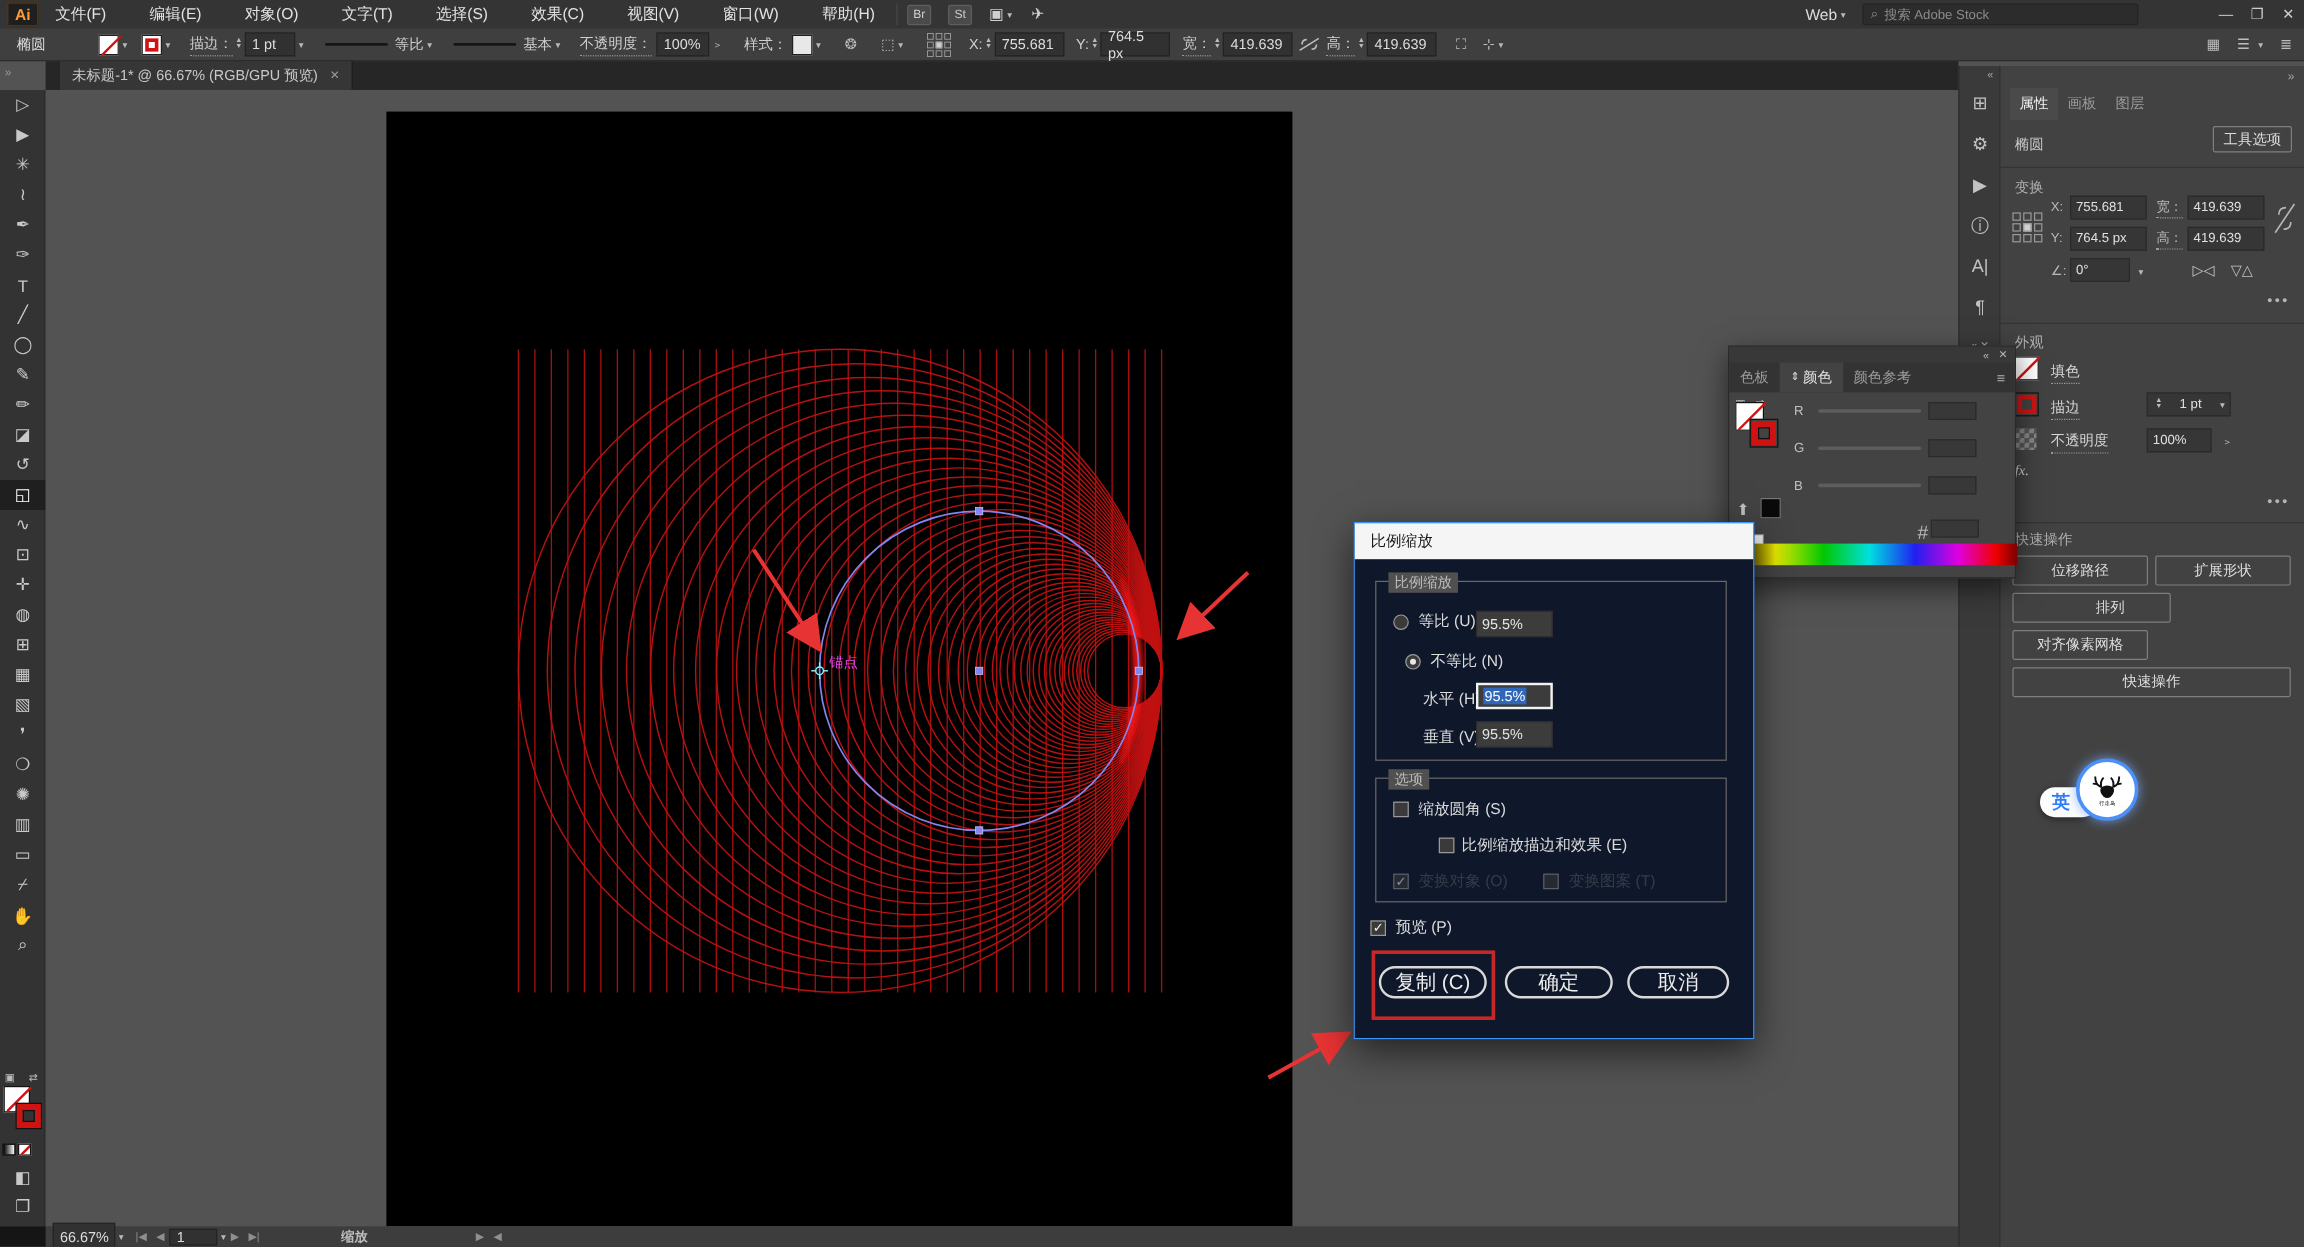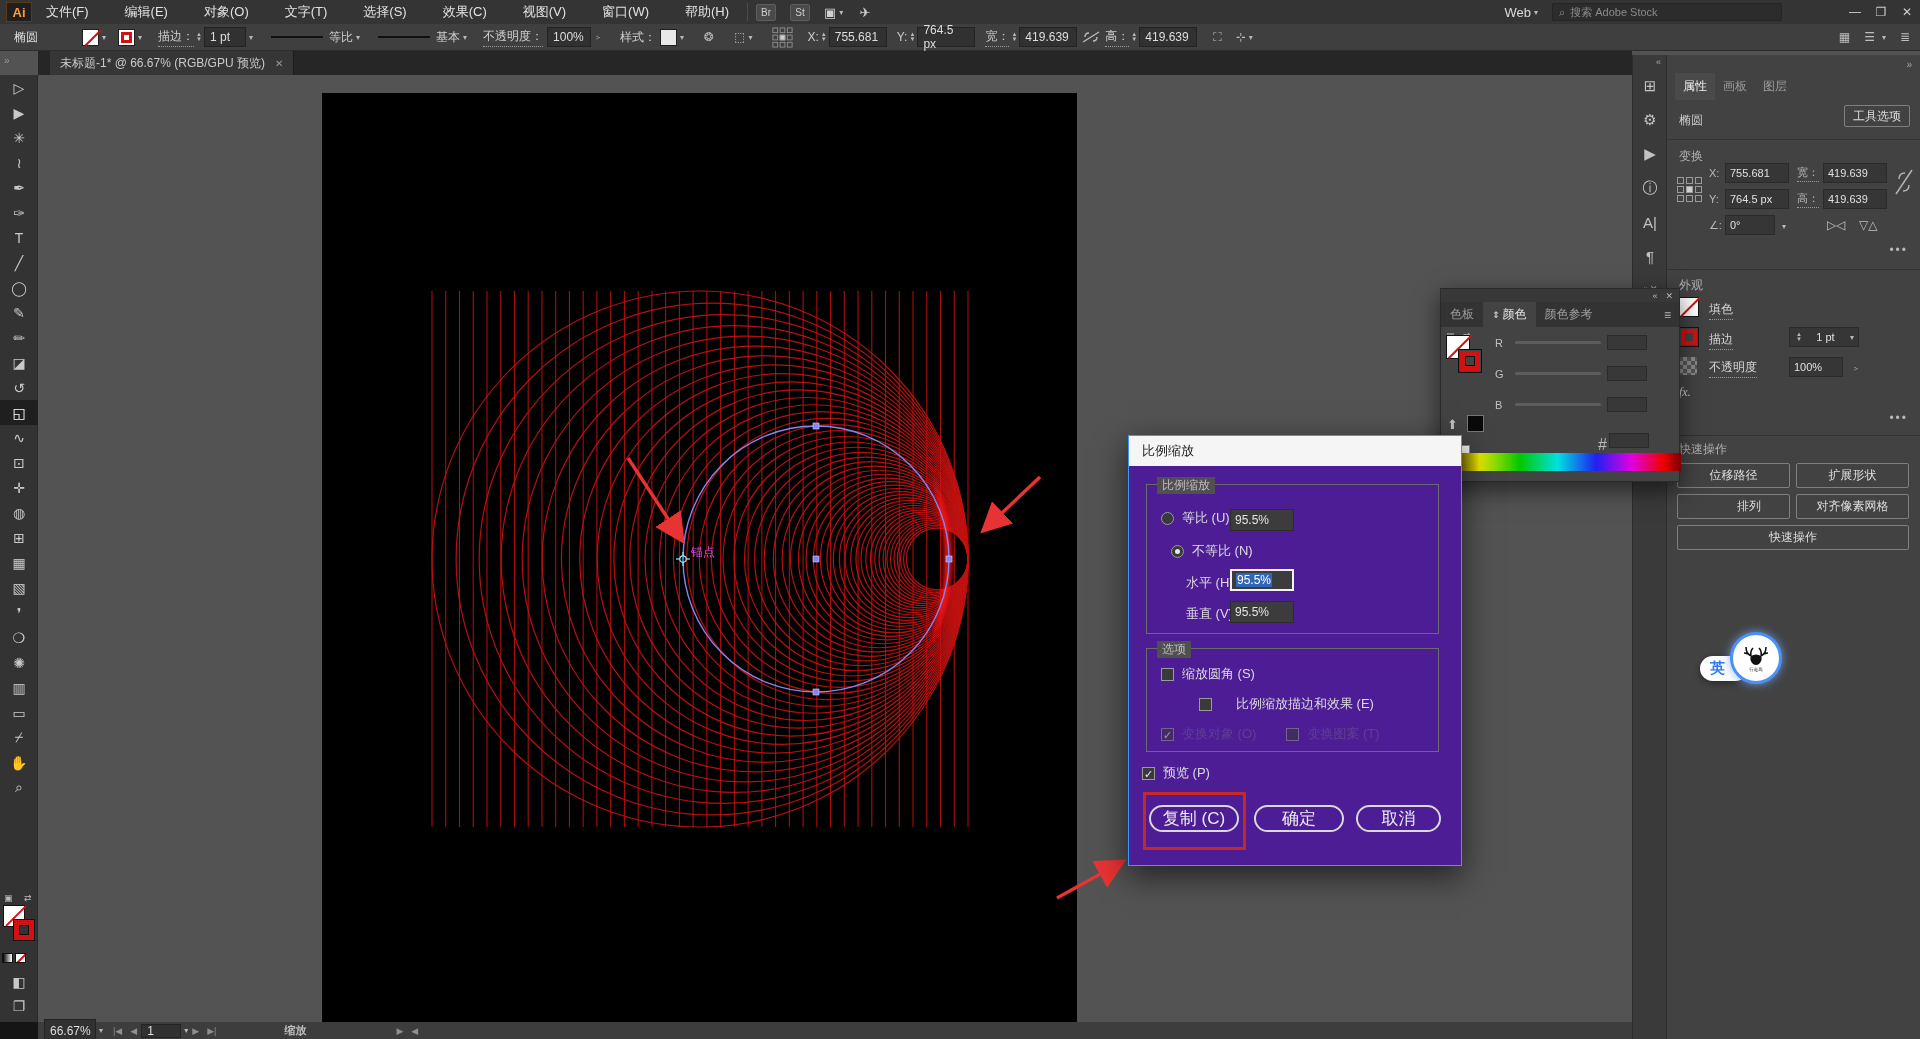--- a/index.html
+++ b/index.html
@@ -84,21 +84,21 @@
   #cp-spectrum{position:absolute;left:16px;top:164px;width:224px;height:18px;background:linear-gradient(90deg,#6b5400 0%,#e8e800 10%,#00c800 28%,#00e0e0 45%,#2020f0 62%,#e000e0 78%,#f00000 92%,#7a0000 100%);}
   #cp-white{position:absolute;left:0px;top:164px;width:16px;height:30px;background:#fff;border:1px solid #999;}
   #cp-white-sm{position:absolute;left:16px;top:156px;width:13px;height:12px;background:#f2f2f2;border:1px solid #888;}
   .cp-fill{position:absolute;left:5px;top:46px;width:24px;height:24px;background:#fff;border:1px solid #111;}
   .cp-fill:after{content:"";position:absolute;left:-3px;top:10px;width:32px;height:2px;background:#d01212;transform:rotate(-45deg);}
   .cp-stroke{position:absolute;left:17px;top:60px;width:24px;height:24px;background:#434343;border:1px solid #111;}
   .cp-stroke:before{content:"";position:absolute;inset:1px;border:5px solid #d01212;}
   .cp-stroke:after{content:"";position:absolute;inset:6px;background:#434343;border:1px solid #111;}
 
   
-  #scale-dialog{left:1128px;top:435px;width:334px;height:431px;background:#4c1d95;border:1px solid #3b97fb;box-shadow:0 10px 30px rgba(0,0,0,.6);font-size:13px;}
+  #scale-dialog{left:1128px;top:435px;width:334px;height:431px;background:#0f172a;border:1px solid #3b97fb;box-shadow:0 10px 30px rgba(0,0,0,.6);font-size:13px;}
   #dlg-title{height:30px;background:#f5f5f5;color:#1a1a1a;display:flex;align-items:center;padding:0 13px;font-size:13px;}
   .fieldset{position:absolute;left:17px;width:293px;border:1px solid #6a6a6a;}
   .legend{position:absolute;left:10px;top:-8px;background:#505050;padding:0 5px;color:#bdbdbd;font-size:12px;}
   .radio{width:13px;height:13px;border-radius:50%;border:1px solid #9a9a9a;background:#3a3a3a;position:relative;}
   .radio.on:after{content:"";position:absolute;inset:3px;border-radius:50%;background:#e8e8e8;}
   .cbx{width:13px;height:13px;border:1px solid #9a9a9a;background:#3a3a3a;color:#f0f0f0;font-size:11px;line-height:12px;text-align:center;}
   .dlg-field{position:absolute;width:64px;height:22px;background:#3c3c3c;border:1px solid #2c2c2c;color:#e4e4e4;font-size:12px;display:flex;align-items:center;padding:0 4px;}
   .dlg-field.focus{border:2px solid #f2f2f2;background:#3c3c3c;}
   .dlg-field.focus span{background:#2f66b8;color:#fff;padding:0 1px;}
   .dlg-lbl{color:#dcdcdc;}
@@ -495,21 +495,21 @@
     <div class="dk-well" style="position:absolute;left:122px;top:302px;width:54px;">100%</div>
     <span class="chev" style="position:absolute;left:182px;top:308px;">＞</span>
     <span style="position:absolute;left:12px;top:330px;font-family:'Liberation Serif',serif;font-style:italic;color:#d0d0d0;">fx.</span>
     <span style="position:absolute;right:12px;top:356px;color:#b5b5b5;letter-spacing:2px;">•••</span>
     <div class="dock-div" style="top:380px;"></div>
 
     <div class="sec-title" style="position:absolute;left:12px;top:386px;">快速操作</div>
     <div id="qa-buttons" style="position:absolute;left:10px;top:408px;width:234px;display:flex;flex-wrap:wrap;gap:6px;">
         <div class="dk-btn" style="width:113px;height:25px;">位移路径</div>
         <div class="dk-btn" style="width:113px;height:25px;">扩展形状</div>
-        <div class="dk-btn" style="width:113px;height:25px;padding-left:31px;">排列</div>
+        <div class="dk-btn" style="width:132px;height:25px;padding-left:31px;">排列</div>
         <div class="dk-btn" style="width:113px;height:25px;">对齐像素网格</div>
         <div class="dk-btn" style="width:232px;height:25px;">快速操作</div>
       </div>
   </aside>
 
   <div id="color-panel" class="abs">
     <div id="cp-header">
       <span>«</span>
       <span>✕</span>
     </div>
@@ -581,21 +581,21 @@
     <div class="fieldset" style="top:212px;height:104px;">
       <span class="legend">选项</span>
       <div id="dialog-options" style="position:absolute;left:14px;top:16px;width:265px;">
           <div class="opt-row">
             <span class="flex" style="gap:8px;margin-right:36px;">
               <span class="cbx"></span>
               <span class="dlg-lbl">缩放圆角 (S)</span>
             </span>
           </div>
           <div class="opt-row">
-            <span class="flex" style="gap:24px;padding-left:38px;">
+            <span class="flex" style="gap:6px;padding-left:38px;">
               <span class="cbx"></span>
               <span class="dlg-lbl">比例缩放描边和效果 (E)</span>
             </span>
           </div>
           <div class="opt-row">
             <span class="flex dis" style="gap:8px;margin-right:22px;">
               <span class="cbx">✓</span>
               <span class="dlg-lbl dis">变换对象 (O)</span>
             </span>
             <span class="flex dis" style="gap:8px;margin-right:22px;">

